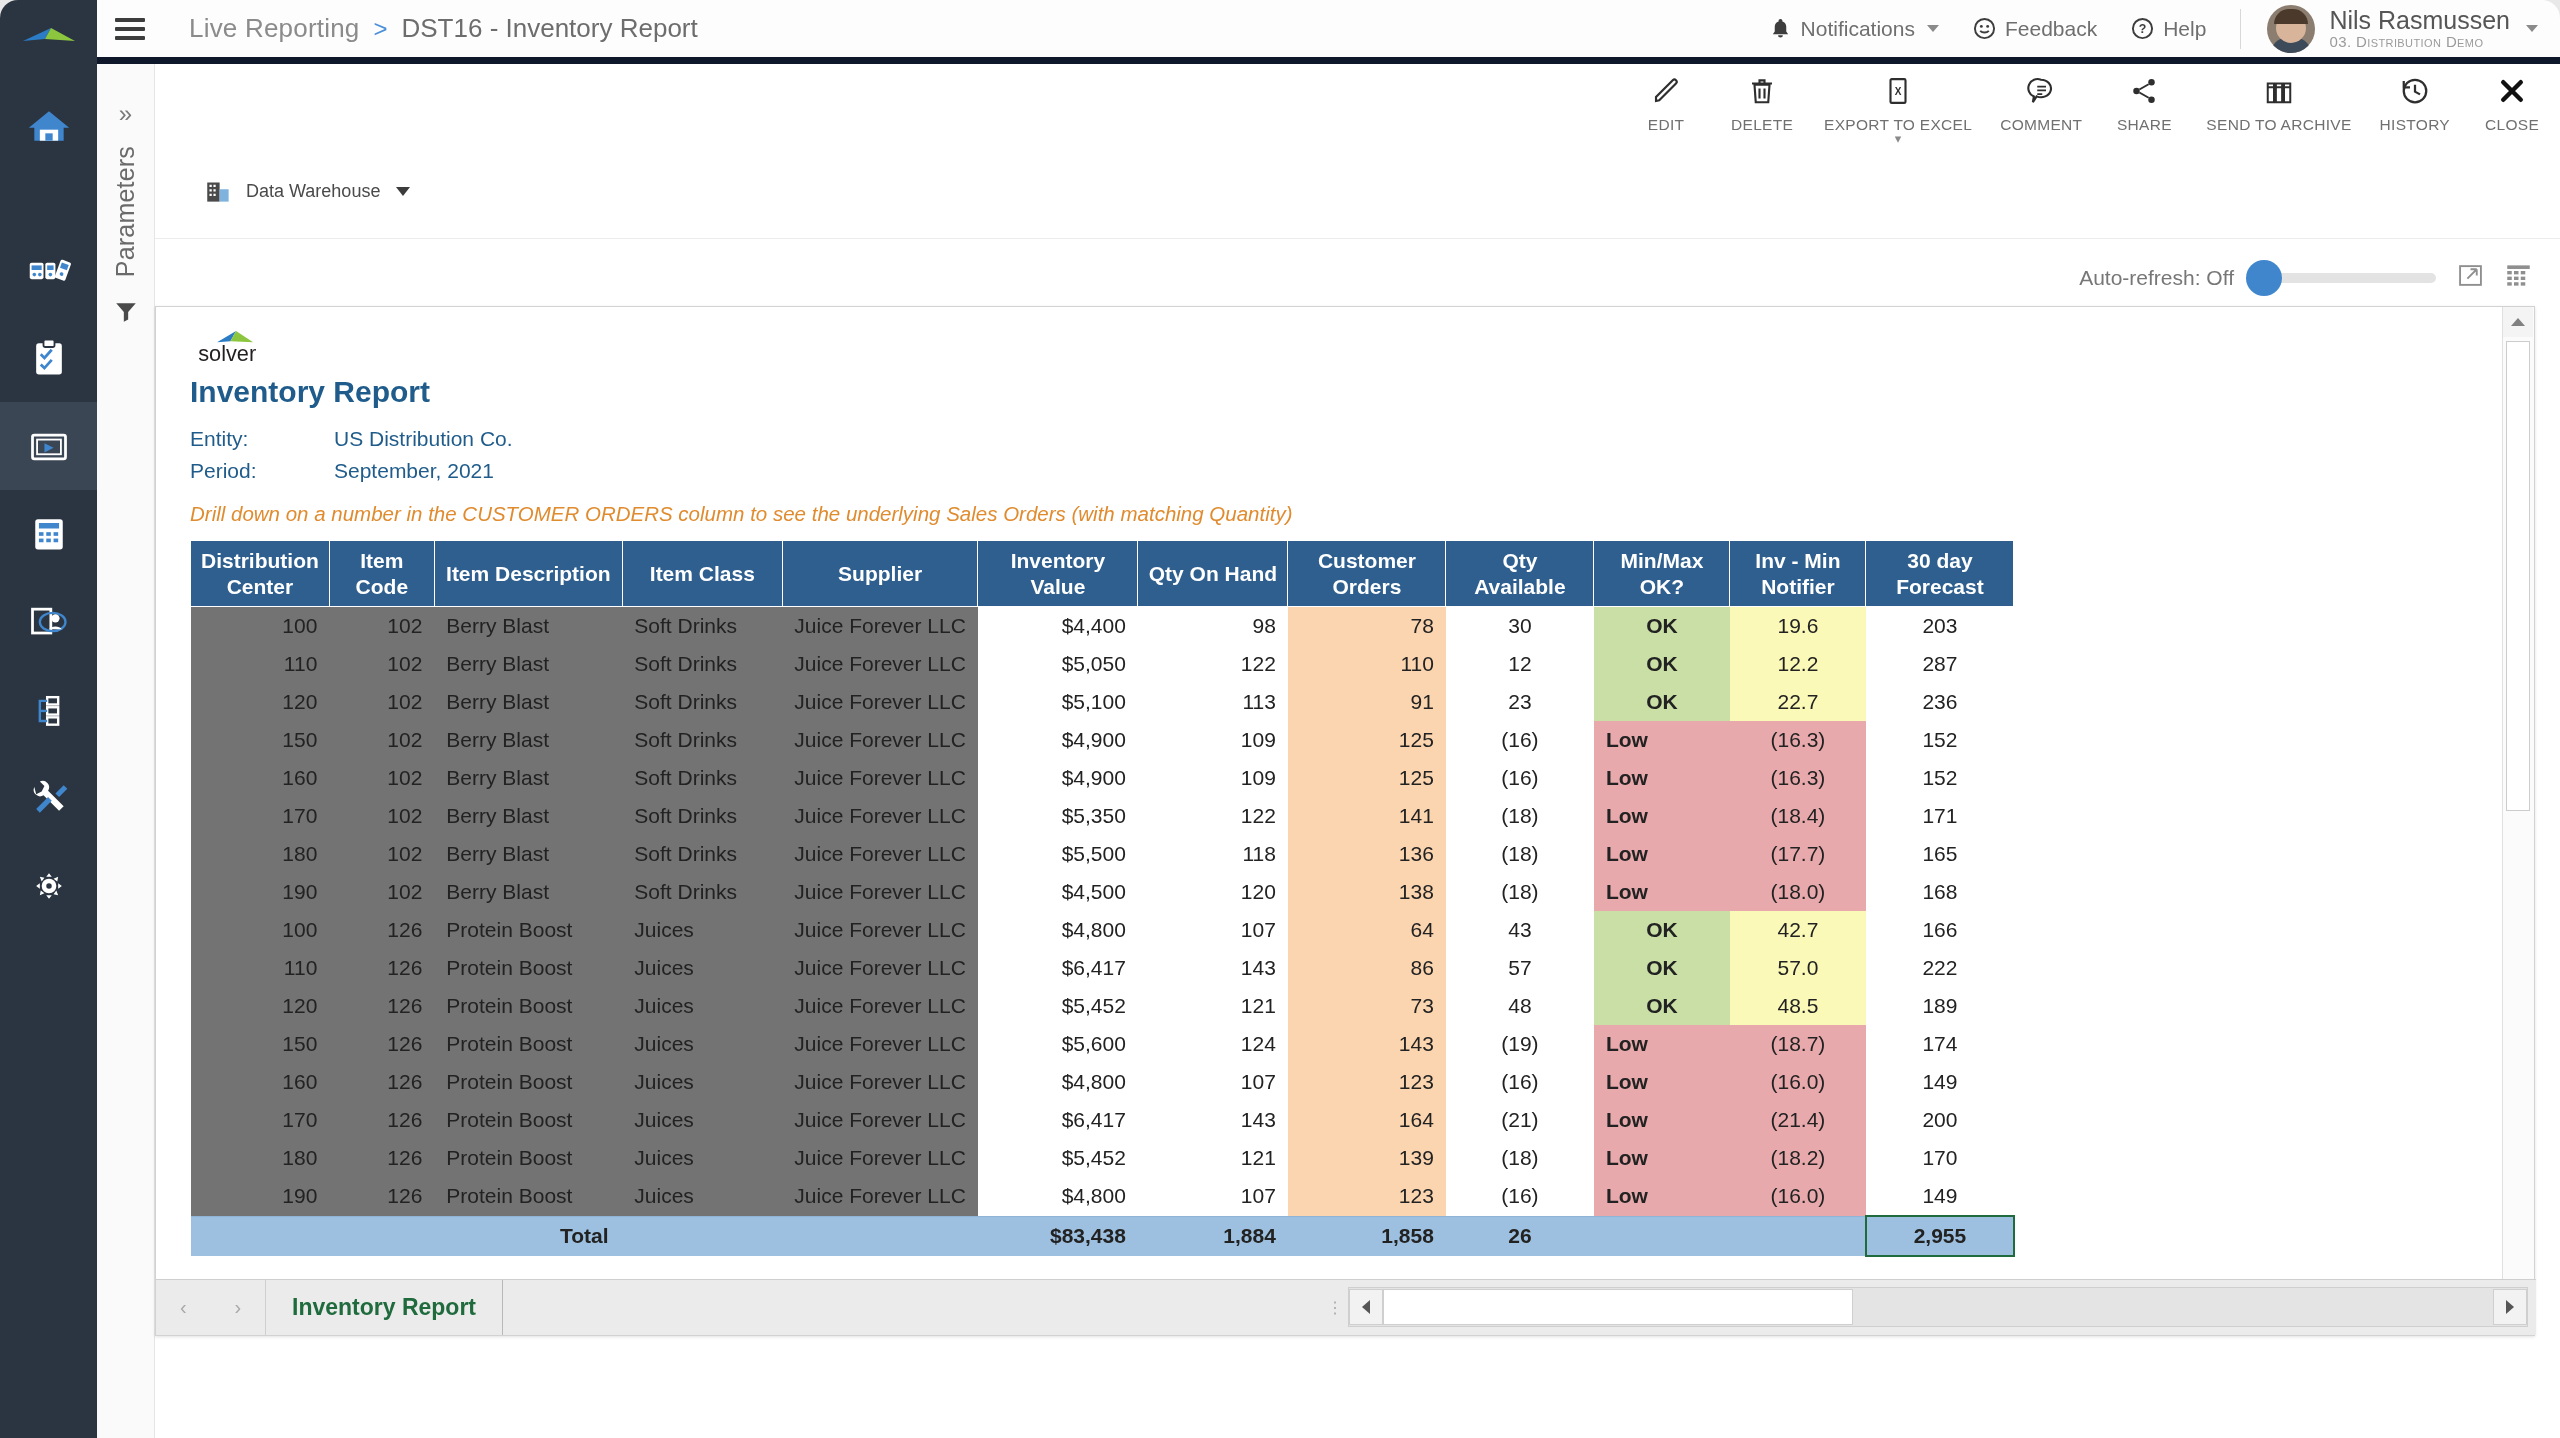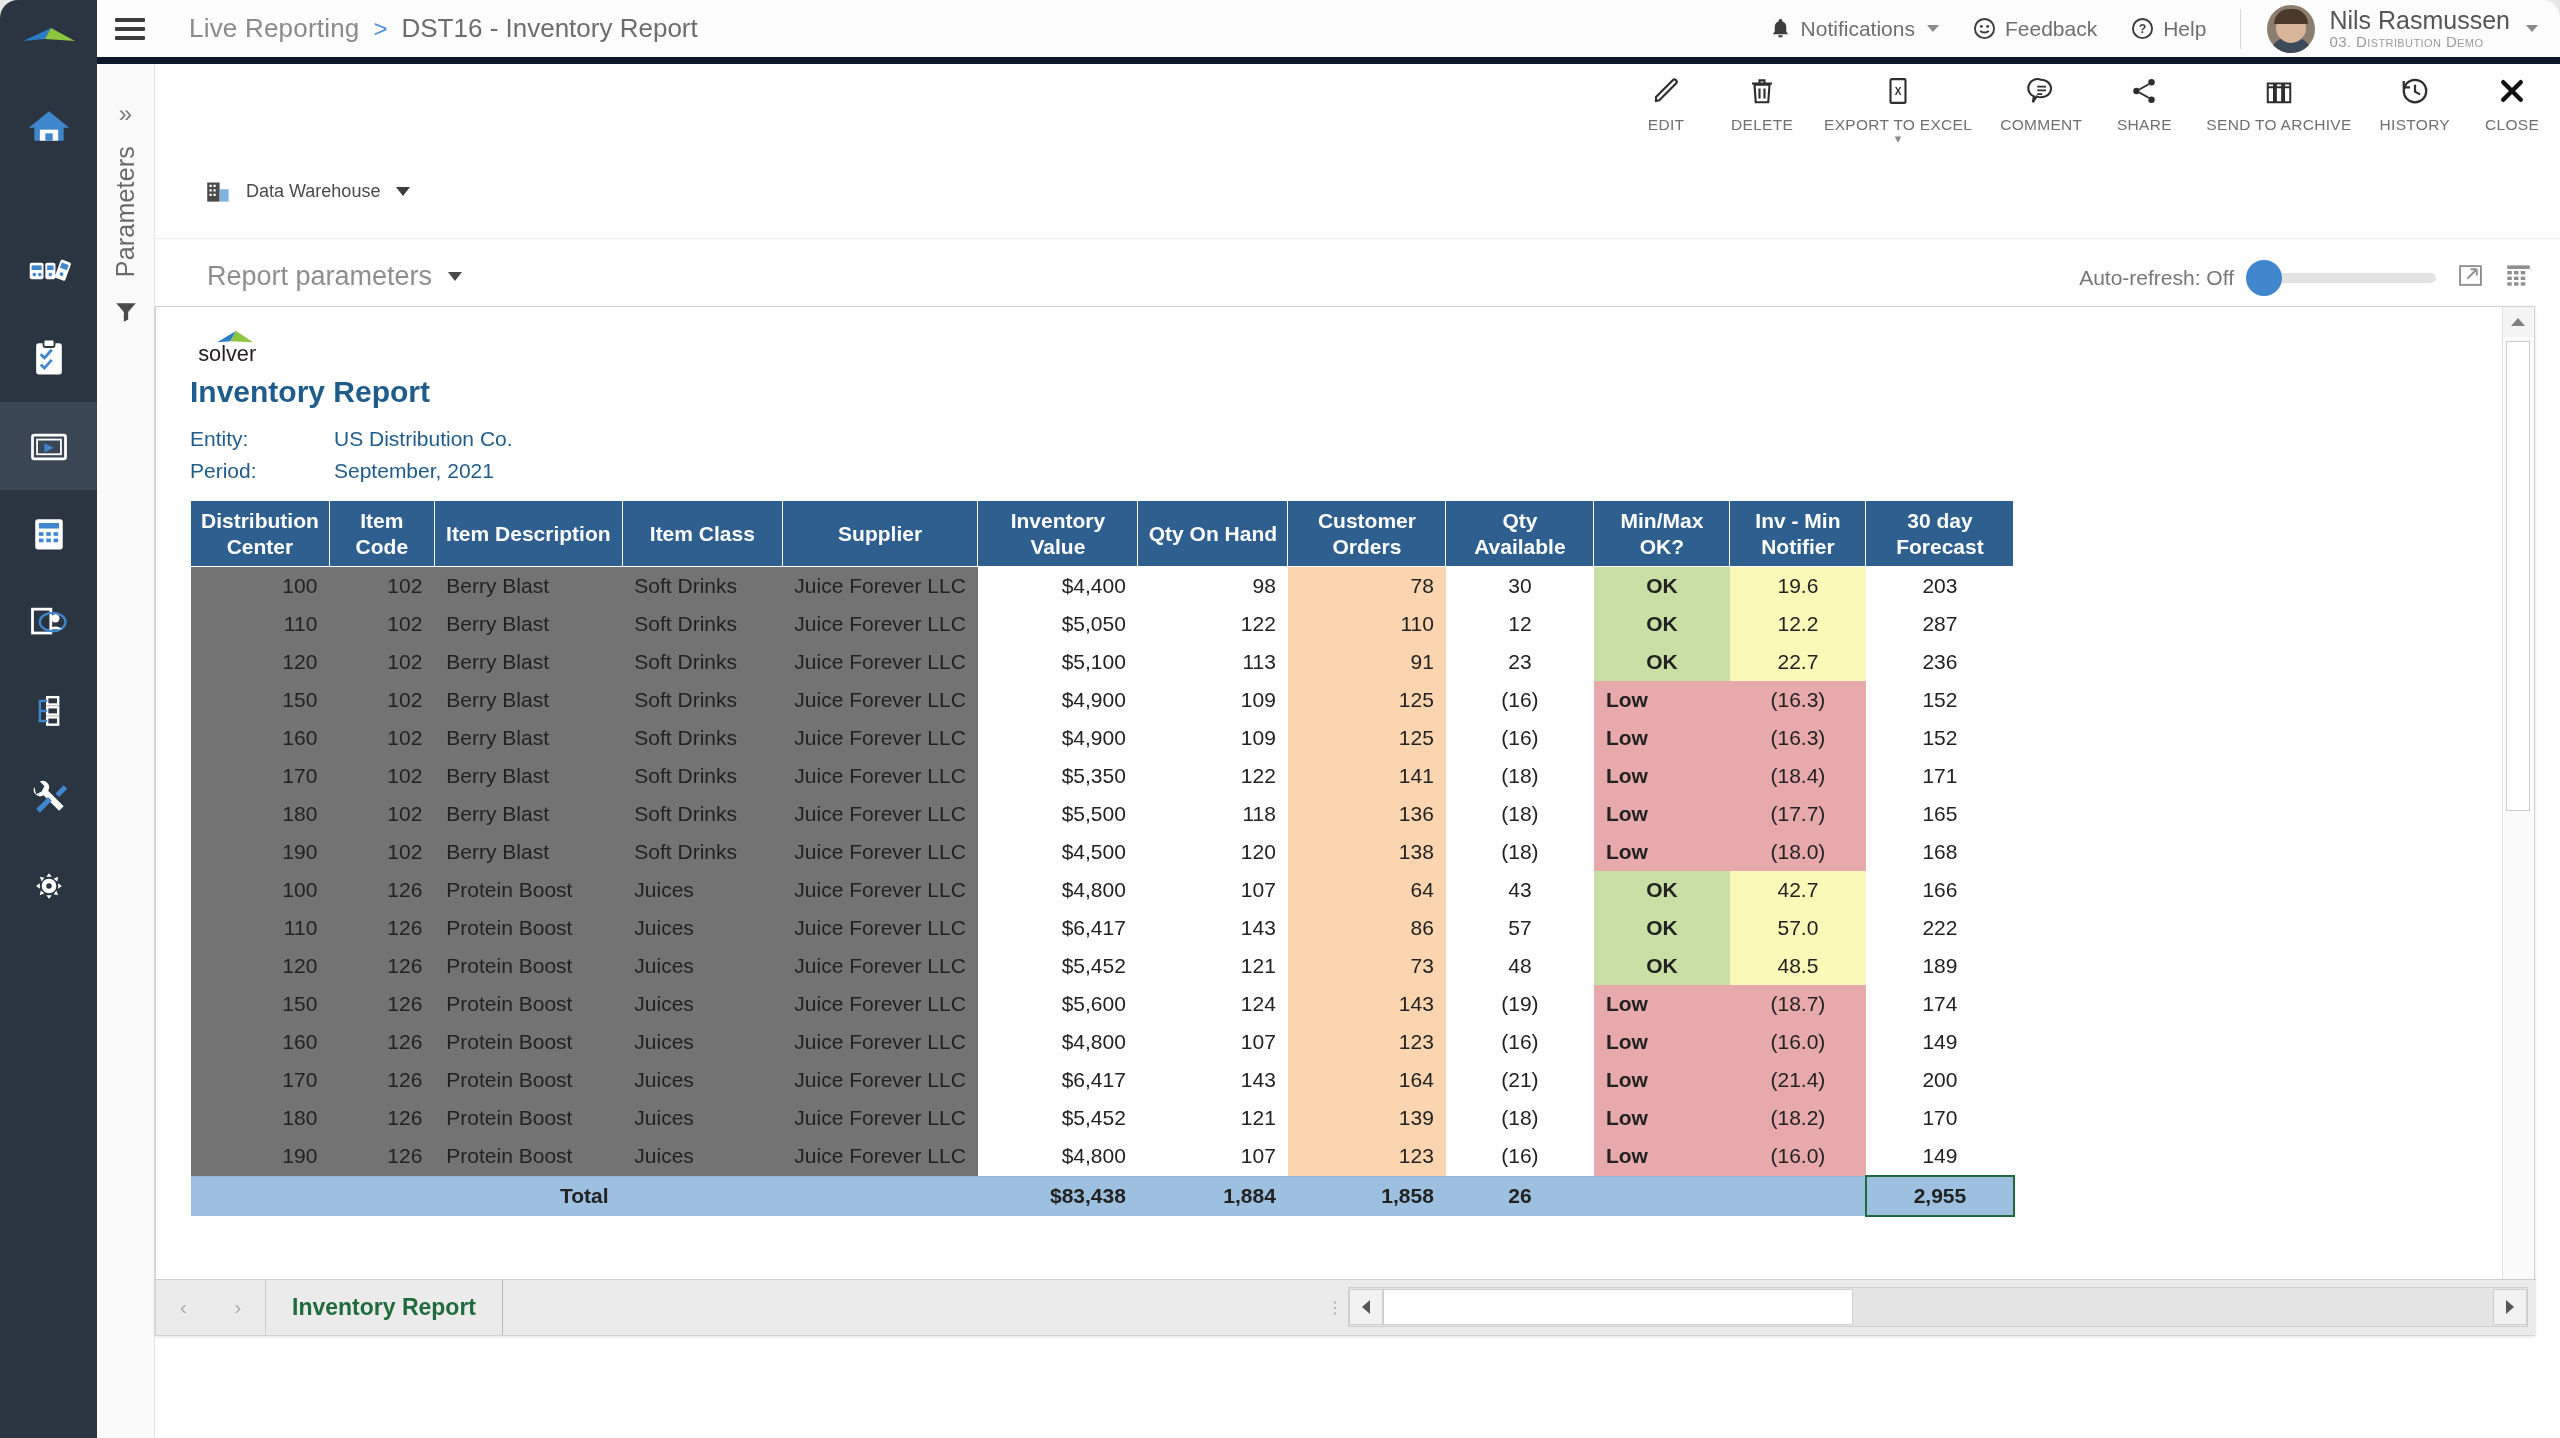--- a/index.html
+++ b/index.html
@@ -385,24 +385,20 @@
             <rect x="4" y="10" width="2" height="2"></rect>
             <rect x="7.5" y="10" width="2" height="2"></rect>
             <rect x="4" y="14" width="2" height="2"></rect>
             <rect x="7.5" y="14" width="2" height="2"></rect>
           </g>
       </svg>
       <span class="lbl">Data Warehouse</span>
       <span class="caretdn"></span>
     </div>
 
-    <div class="rp-row">
-      <span class="lbl">Report parameters</span>
-      <span class="caretdn"></span>
-    </div>
 
     <div class="autorow">
       <span class="ar-lbl">Auto-refresh: Off</span>
       <div class="toggle">
           <div class="knob"></div>
         </div>
       <span class="mini-ico">
         <svg width="25" height="25" viewBox="0 0 24 24">
             <rect x="2" y="3" width="20" height="18" fill="none" stroke="#8f8f8f" stroke-width="1.8"></rect>
             <path stroke="#8f8f8f" stroke-width="1.8" d="M9 15l9-9M18 6v6M18 6h-6"></path>
@@ -441,20 +437,21 @@
           <div class="meta-row">
             <div class="meta-k">Entity:</div>
             <div>US Distribution Co.</div>
           </div>
           <div class="meta-row">
             <div class="meta-k">Period:</div>
             <div>September, 2021</div>
           </div>
         </div>
 
+        <div class="note">Drill down on a number in the CUSTOMER ORDERS column to see the underlying Sales Orders (with matching Quantity)</div>
 
         <table class="grid">
           <thead>
             <tr>
               <th style="width:112px">Distribution Center</th>
               <th style="width:105px">Item Code</th>
               <th style="width:188px">Item Description</th>
               <th style="width:160px">Item Class</th>
               <th style="width:190px">Supplier</th>
               <th style="width:160px">Inventory Value</th>

